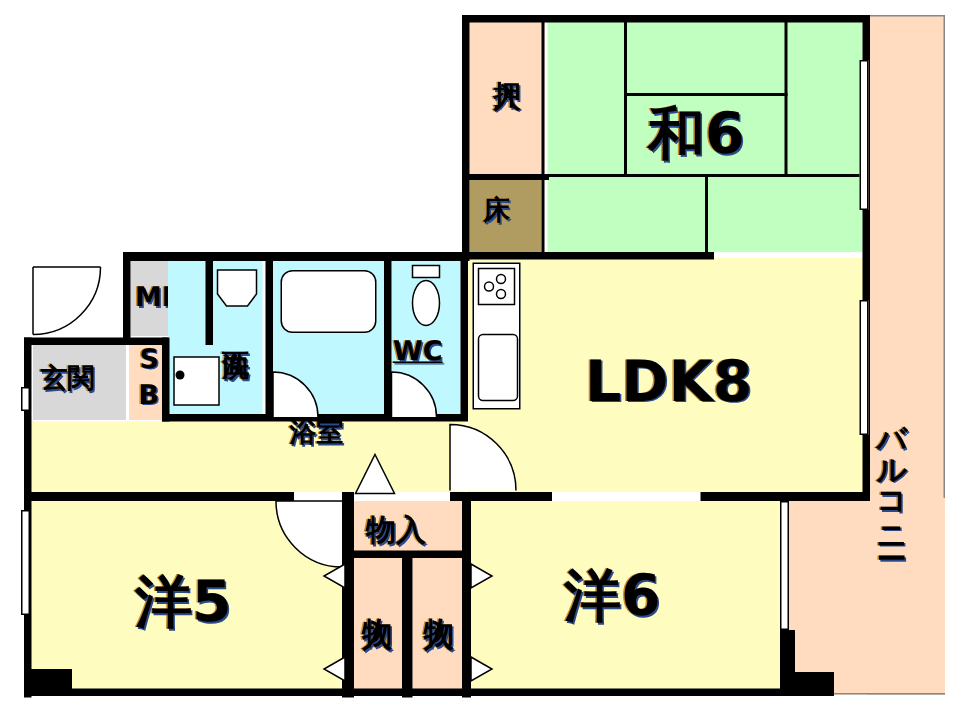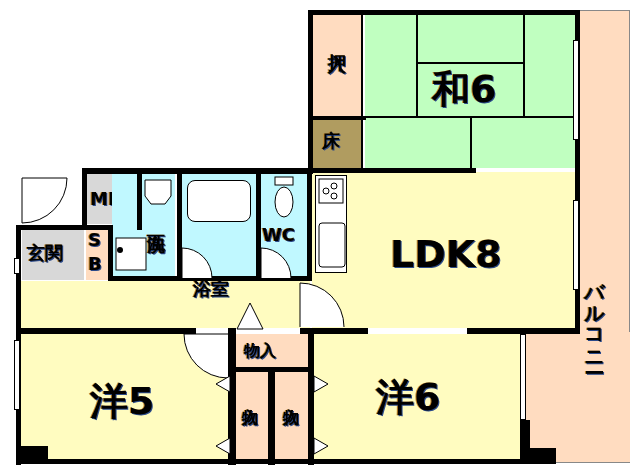--- a/index.html
+++ b/index.html
@@ -1,23 +1,23 @@
 <!DOCTYPE html>
 <html><head>
 <meta charset="utf-8">
 <style>
   html,body{margin:0;padding:0;background:#ffffff;}
   body{width:640px;height:473px;position:relative;overflow:hidden;font-family:"DejaVu Sans","Liberation Sans",sans-serif;}
   .wall{position:absolute;background:#000;}
   .room{position:absolute;box-sizing:border-box;}
-  .lbl{position:absolute;color:#000;font-weight:bold;text-align:left;line-height:1;white-space:nowrap;
+  .lbl{position:absolute;color:#000;font-weight:bold;text-align:right;line-height:1;white-space:nowrap;
        text-shadow:1px 1px 0 #2b4a8a, -1px 0 0 #c88a2a;}
   .big{font-size:38px;}
   .mid{font-size:18px;}
-  .sm{font-size:16px;}
+  .sm{font-size:20px;}
   .vert{writing-mode:vertical-rl;text-orientation:upright;}
   .tline{position:absolute;background:#000;}
   .win{position:absolute;background:#fff;border:1px solid #000;box-sizing:border-box;}
   svg{position:absolute;overflow:visible;}
 </style>
 </head>
 <body>
 
 <div class="room" style="left:578px;top:10px;width:52px;height:453px;background:#ffdcc0;border:1px solid #888;"></div>
 <div class="room" style="left:522px;top:332px;width:108px;height:131px;background:#ffdcc0;border-bottom:1px solid #888;"></div>
@@ -53,21 +53,21 @@
 <div class="lbl mid" style="left:88px;top:228px;width:18px;white-space:normal;word-break:break-all;line-height:24px;">SB</div>
 
 <div class="room" style="left:112px;top:174px;width:63px;height:104px;background:#c0f8ff;"></div>
 <div class="lbl mid vert" style="left:147px;top:220px;">洗面</div>
 
 <div class="room" style="left:182px;top:174px;width:74px;height:104px;background:#c0f8ff;"></div>
 <div class="room" style="left:187px;top:180px;width:64px;height:42px;background:#fff;border:1px solid #000;border-radius:8px;"></div>
 <div class="lbl mid" style="left:193px;top:232px;margin-top:48px;">浴室</div>
 
 <div class="room" style="left:261px;top:174px;width:46px;height:104px;background:#c0f8ff;"></div>
-<div class="lbl mid" style="left:262px;top:226px;">WC</div>
+<div class="lbl mid" style="left:262px;top:226px;text-decoration:underline;">WC</div>
 
 <div class="room" style="left:20px;top:334px;width:210px;height:126px;background:#fffcc0;"></div>
 <div class="lbl big" style="left:90px;top:382px;">洋5</div>
 
 <div class="room" style="left:236px;top:334px;width:72px;height:34px;background:#ffdcc0;"></div>
 <div class="lbl sm" style="left:244px;top:343px;">物入</div>
 
 <div class="room" style="left:236px;top:372px;width:32px;height:88px;background:#ffdcc0;"></div>
 <div class="lbl sm vert" style="left:242px;top:396px;">物入</div>
 

